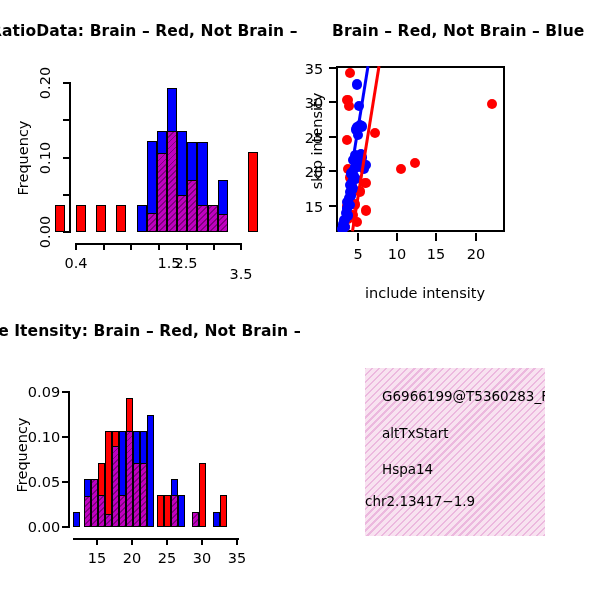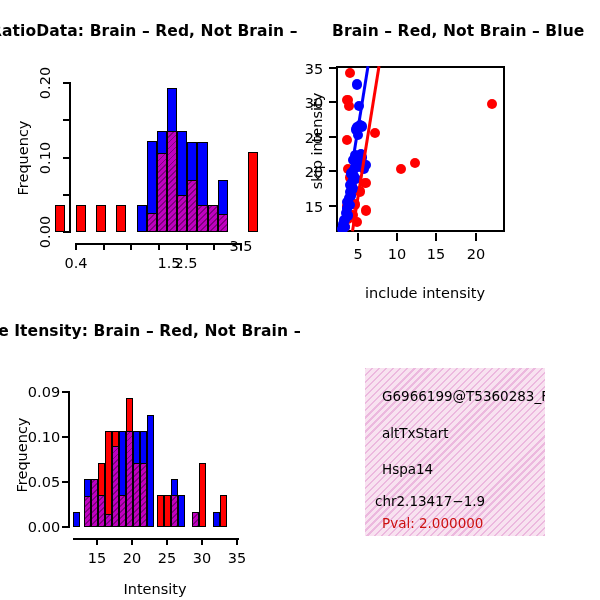--- a/index.html
+++ b/index.html
@@ -79,21 +79,21 @@
   <div class="tick" style="left:103px;top:243px;width:2px;height:7px;"></div>
   <div class="tick" style="left:130px;top:243px;width:2px;height:7px;"></div>
   <div class="tick" style="left:158px;top:243px;width:2px;height:7px;"></div>
   <div class="tick" style="left:186px;top:243px;width:2px;height:7px;"></div>
   <div class="tick" style="left:213px;top:243px;width:2px;height:7px;"></div>
   <div class="tick" style="left:240px;top:243px;width:2px;height:7px;"></div>
 
   <div class="ticklab" style="left:58px;top:255px;width:36px;text-align:center;">0.4</div>
   <div class="ticklab" style="left:113px;top:255px;width:36px;text-align:center;margin-left:38px;">1.5</div>
   <div class="ticklab" style="left:168px;top:255px;width:36px;text-align:center;">2.5</div>
-  <div class="ticklab" style="left:223px;top:238px;width:36px;text-align:center;">3.5</div>
+  <div class="ticklab" style="left:223px;top:266px;width:36px;text-align:center;">3.5</div>
 
 
   <div id="ratio-bars" style="position:absolute;left:0;top:0;width:300px;height:300px;">
       <div class="bar red" style="left:55.3px;top:205.0px;width:10.2px;height:27.0px;z-index:10;"></div>
       <div class="bar red" style="left:75.6px;top:205.0px;width:10.2px;height:27.0px;z-index:11;"></div>
       <div class="bar red" style="left:95.9px;top:205.0px;width:10.2px;height:27.0px;z-index:12;"></div>
       <div class="bar red" style="left:116.2px;top:205.0px;width:10.2px;height:27.0px;z-index:13;"></div>
       <div class="bar blue" style="left:136.5px;top:205.0px;width:10.2px;height:27.0px;z-index:14;"></div>
       <div class="bar blue" style="left:146.7px;top:141.4px;width:10.2px;height:90.6px;z-index:15;"></div>
       <div class="bar purple" style="left:146.7px;top:213.4px;width:10.2px;height:18.6px;z-index:45;"></div>
@@ -240,21 +240,20 @@
   <div class="tick" style="left:166px;top:238px;width:2px;height:7px;"></div>
   <div class="tick" style="left:201px;top:238px;width:2px;height:7px;"></div>
   <div class="tick" style="left:236px;top:238px;width:2px;height:7px;"></div>
 
   <div class="ticklab" style="left:79px;top:250px;width:36px;text-align:center;">15</div>
   <div class="ticklab" style="left:114px;top:250px;width:36px;text-align:center;">20</div>
   <div class="ticklab" style="left:149px;top:250px;width:36px;text-align:center;">25</div>
   <div class="ticklab" style="left:184px;top:250px;width:36px;text-align:center;">30</div>
   <div class="ticklab" style="left:219px;top:250px;width:36px;text-align:center;">35</div>
 
-  <div class="axlabel" style="left:65px;top:281px;width:180px;text-align:center;">Intensity</div>
 
   <div id="intensity-bars" style="position:absolute;left:0;top:0;width:300px;height:300px;">
       <div class="bar blue" style="left:73.0px;top:212.3px;width:7.0px;height:14.7px;z-index:10;"></div>
       <div class="bar blue" style="left:83.5px;top:179.2px;width:7.0px;height:47.8px;z-index:11;"></div>
       <div class="bar purple" style="left:83.5px;top:196.1px;width:7.0px;height:30.9px;z-index:41;"></div>
       <div class="bar red" style="left:90.5px;top:179.2px;width:7.0px;height:47.8px;z-index:12;"></div>
       <div class="bar purple" style="left:90.5px;top:179.2px;width:7.0px;height:47.8px;z-index:42;"></div>
       <div class="bar red" style="left:97.5px;top:163.0px;width:7.0px;height:64.0px;z-index:13;"></div>
       <div class="bar purple" style="left:97.5px;top:195.4px;width:7.0px;height:31.6px;z-index:43;"></div>
       <div class="bar red" style="left:104.5px;top:130.7px;width:7.0px;height:96.3px;z-index:14;"></div>
@@ -281,16 +280,15 @@
       <div class="bar blue" style="left:213.0px;top:212.3px;width:7.0px;height:14.7px;z-index:27;"></div>
       <div class="bar red" style="left:220.0px;top:195.4px;width:7.0px;height:31.6px;z-index:28;"></div>
     </div>
 </div>
 
 <div id="info-box" style="left:365px;top:368px;width:180px;height:168px;">
   <div class="clipwrap" style="left:0;top:0;width:180px;height:168px;">
     <div class="line" style="left:17px;top:20px;">G6966199@T5360283_R</div>
     <div class="line" style="left:17px;top:57px;">altTxStart</div>
     <div class="line" style="left:17px;top:93px;">Hspa14</div>
-    <div class="line" style="left:10px;top:125px;">chr2.13417−1.9</div>
-    <div class="line pv" style="left:17px;top:147px;">Pval: 2.000000</div>
+    <div class="line" style="left:0;top:125px;">chr2.13417−1.9</div>
   </div>
 </div>
 
 </body></html>

